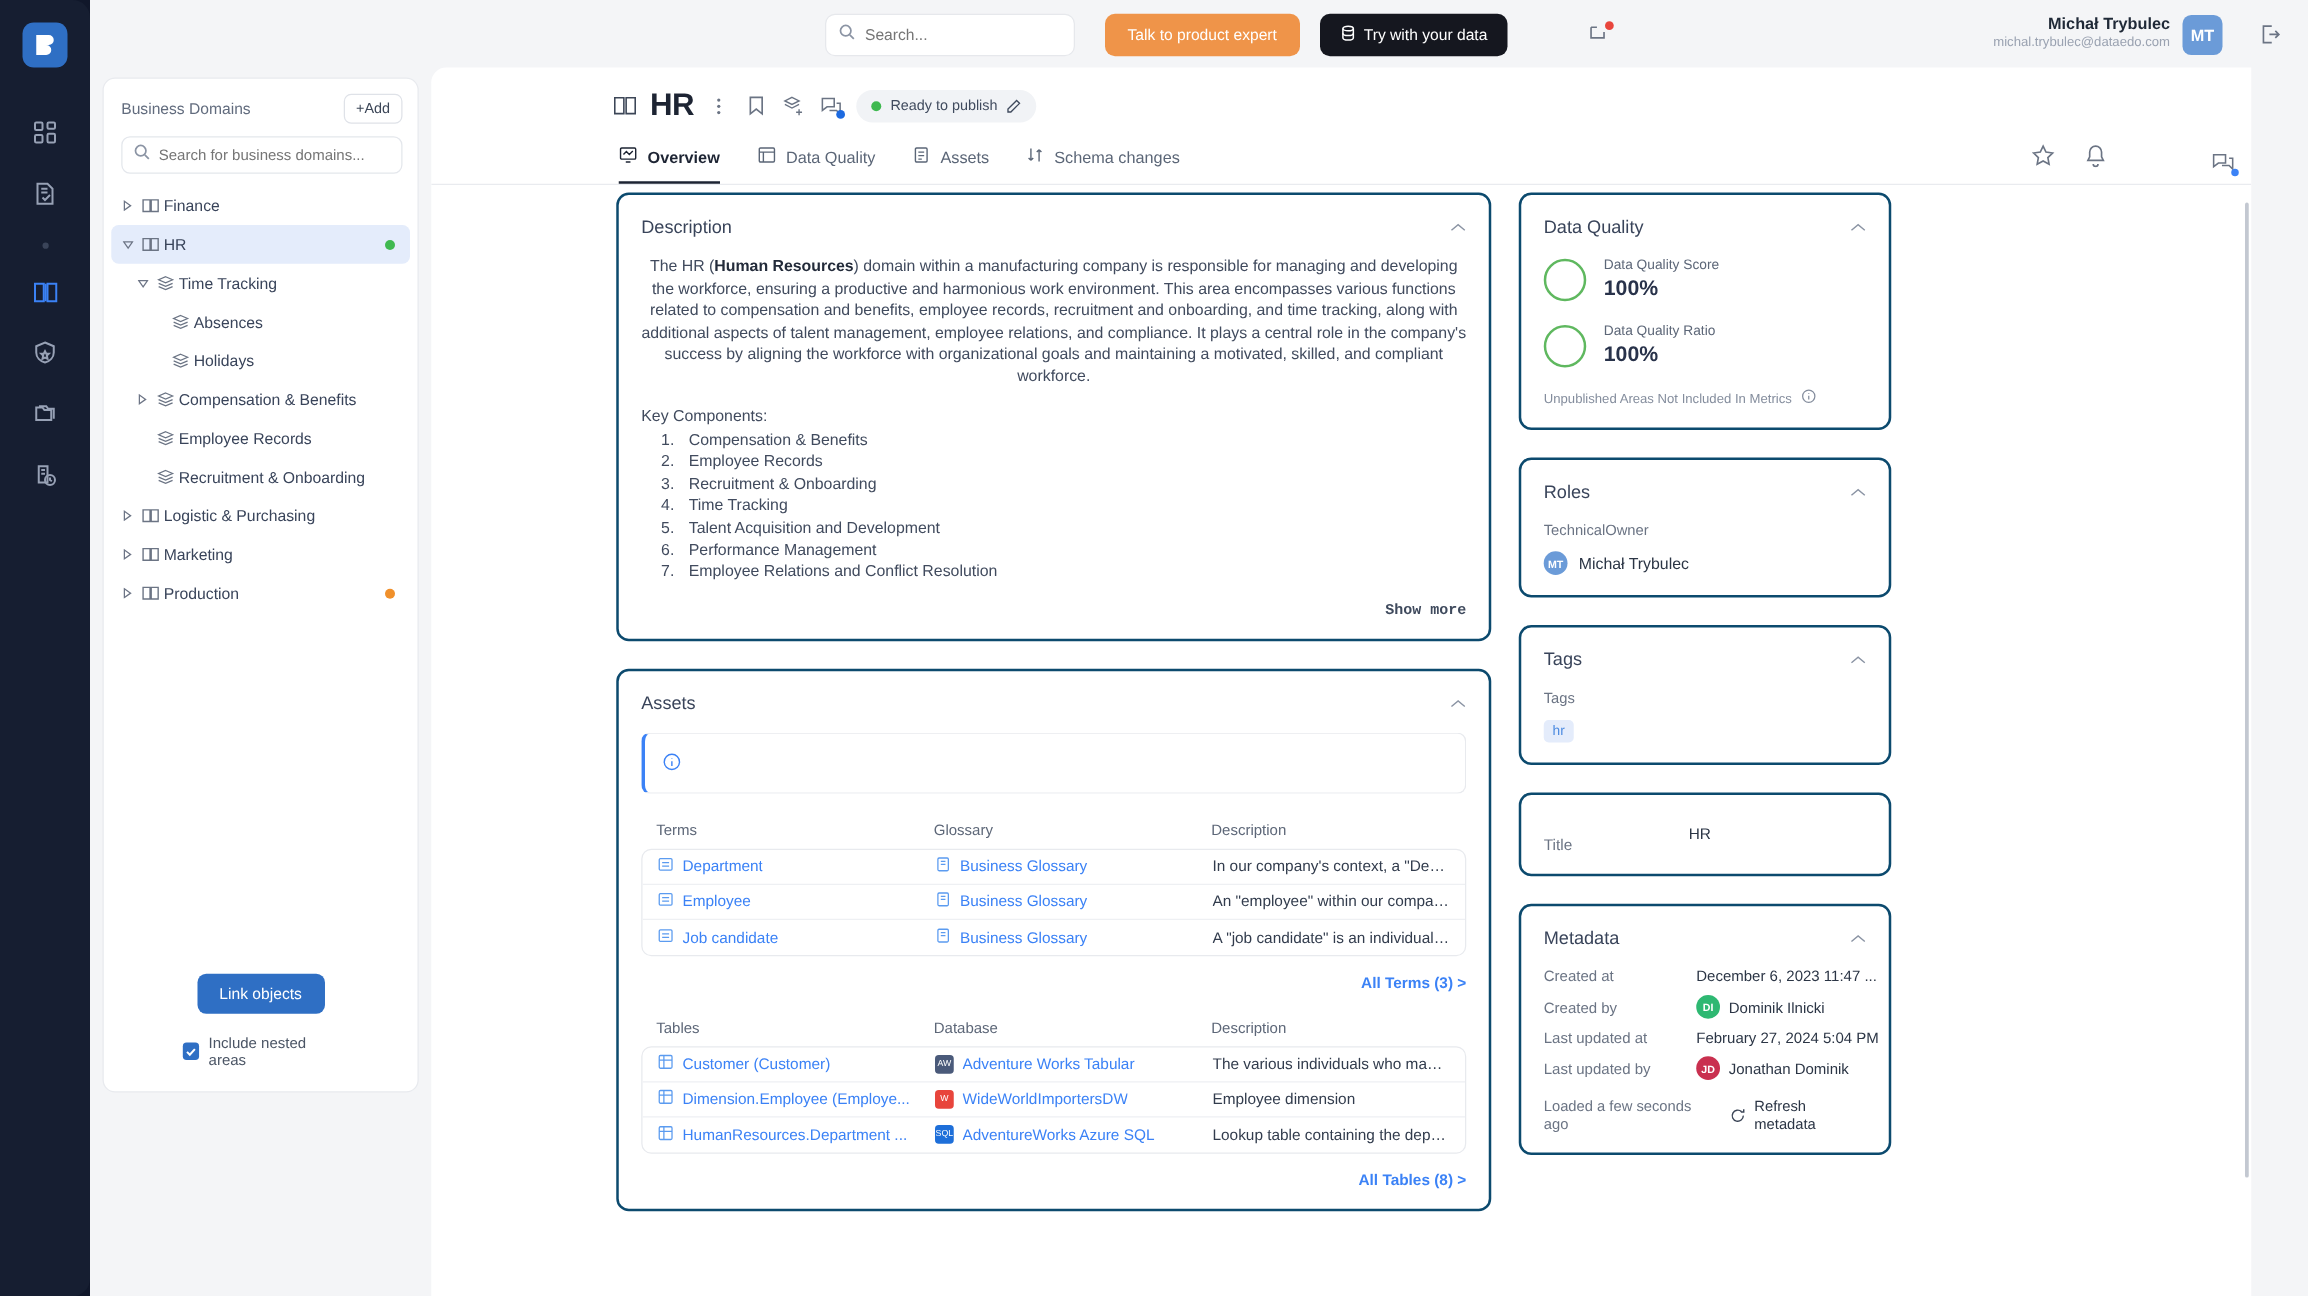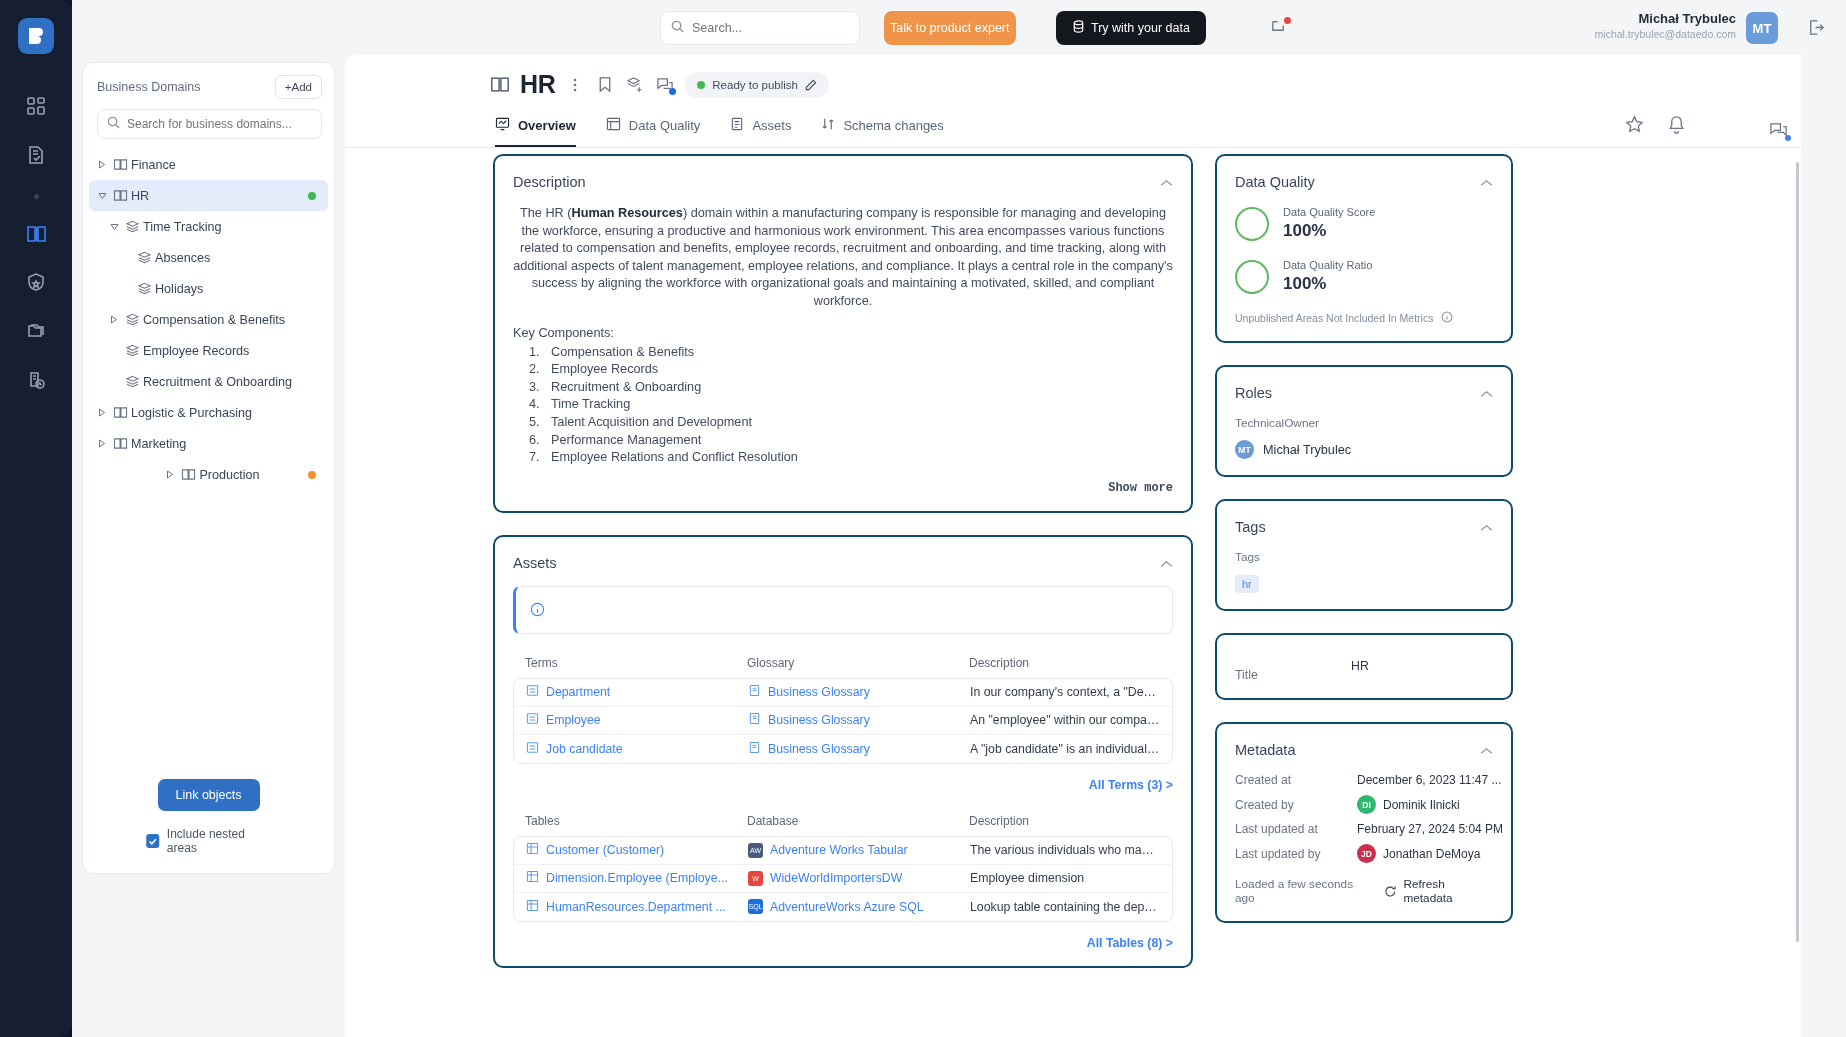--- a/index.html
+++ b/index.html
@@ -48,21 +48,21 @@
   .search-box {
     position: absolute; left: 588px; top: 11px; width: 200px; height: 34px;
     background: #fff; border: 1px solid #e6e8ec; border-radius: 8px;
     display: flex; align-items: center; padding: 0 10px; gap: 8px;
   }
   .search-box input {
     border: none; outline: none; font-size: 12.5px; color: #000000;
     font-family: "Liberation Sans", sans-serif; width: 150px; background: transparent;
   }
   .btn-expert {
-    position: absolute; left: 812px; top: 11px; height: 34px; padding: 0 6px;
+    position: absolute; left: 812px; top: 11px; height: 34px; padding: 0 18px;
     background: #ef9449; color: #fff; border: none; border-radius: 8px;
     font-size: 12.5px; font-family: "Liberation Sans", sans-serif; cursor: pointer;
   }
   .btn-try {
     position: absolute; left: 984px; top: 11px; height: 34px; padding: 0 16px;
     background: #15171f; color: #fff; border: none; border-radius: 8px;
     font-size: 12.5px; font-family: "Liberation Sans", sans-serif; cursor: pointer;
     display: flex; align-items: center; gap: 6px;
   }
   .notif { position: absolute; left: 1198px; top: 18px; width: 20px; height: 20px; cursor: pointer; }
@@ -444,21 +444,21 @@
               <path d="M1.5 1l5 3.5-5 3.5z" fill="none" stroke="#6d7586" stroke-width="1"></path>
             </svg>
           </span>
           <span class="node-ic">
             <svg width="15" height="13" viewBox="0 0 16 14" fill="none" stroke="#6b7484" stroke-width="1.2">
               <path d="M1.5 2h6v10h-6zM14.5 2h-6v10h6z"></path>
             </svg>
           </span>
           <span class="node-lb">Marketing</span>
         </div>
-        <div class="node" style="margin-left: 0px; justify-content: center;">
+        <div class="node" style="margin-left: 0px;">
           <span class="caret">
             <svg width="8" height="9" viewBox="0 0 8 9">
               <path d="M1.5 1l5 3.5-5 3.5z" fill="none" stroke="#6d7586" stroke-width="1"></path>
             </svg>
           </span>
           <span class="node-ic">
             <svg width="15" height="13" viewBox="0 0 16 14" fill="none" stroke="#6b7484" stroke-width="1.2">
               <path d="M1.5 2h6v10h-6zM14.5 2h-6v10h6z"></path>
             </svg>
           </span>
@@ -854,21 +854,21 @@
                 <div class="meta-row">
                   <span class="meta-k">Last updated at</span>
                   <span class="meta-v">
                     <span>February 27, 2024 5:04 PM</span>
                   </span>
                 </div>
                 <div class="meta-row">
                   <span class="meta-k">Last updated by</span>
                   <span class="meta-v">
                     <span class="av-sm" style="background:#c9304f">JD</span>
-                    <span>Jonathan DeMoya</span>
+                    <span>Jonathan Dominik</span>
                   </span>
                 </div>
               </div>
             <div class="meta-foot">
               <span class="lt">Loaded a few seconds ago</span>
               <span class="refresh">
                 <svg width="13" height="13" viewBox="0 0 14 14" fill="none" stroke="#3c4657" stroke-width="1.3">
                     <path d="M12 7a5 5 0 1 1-1.6-3.6"></path>
                     <path d="M12.4 1.2v2.6h-2.6"></path>
                   </svg>

